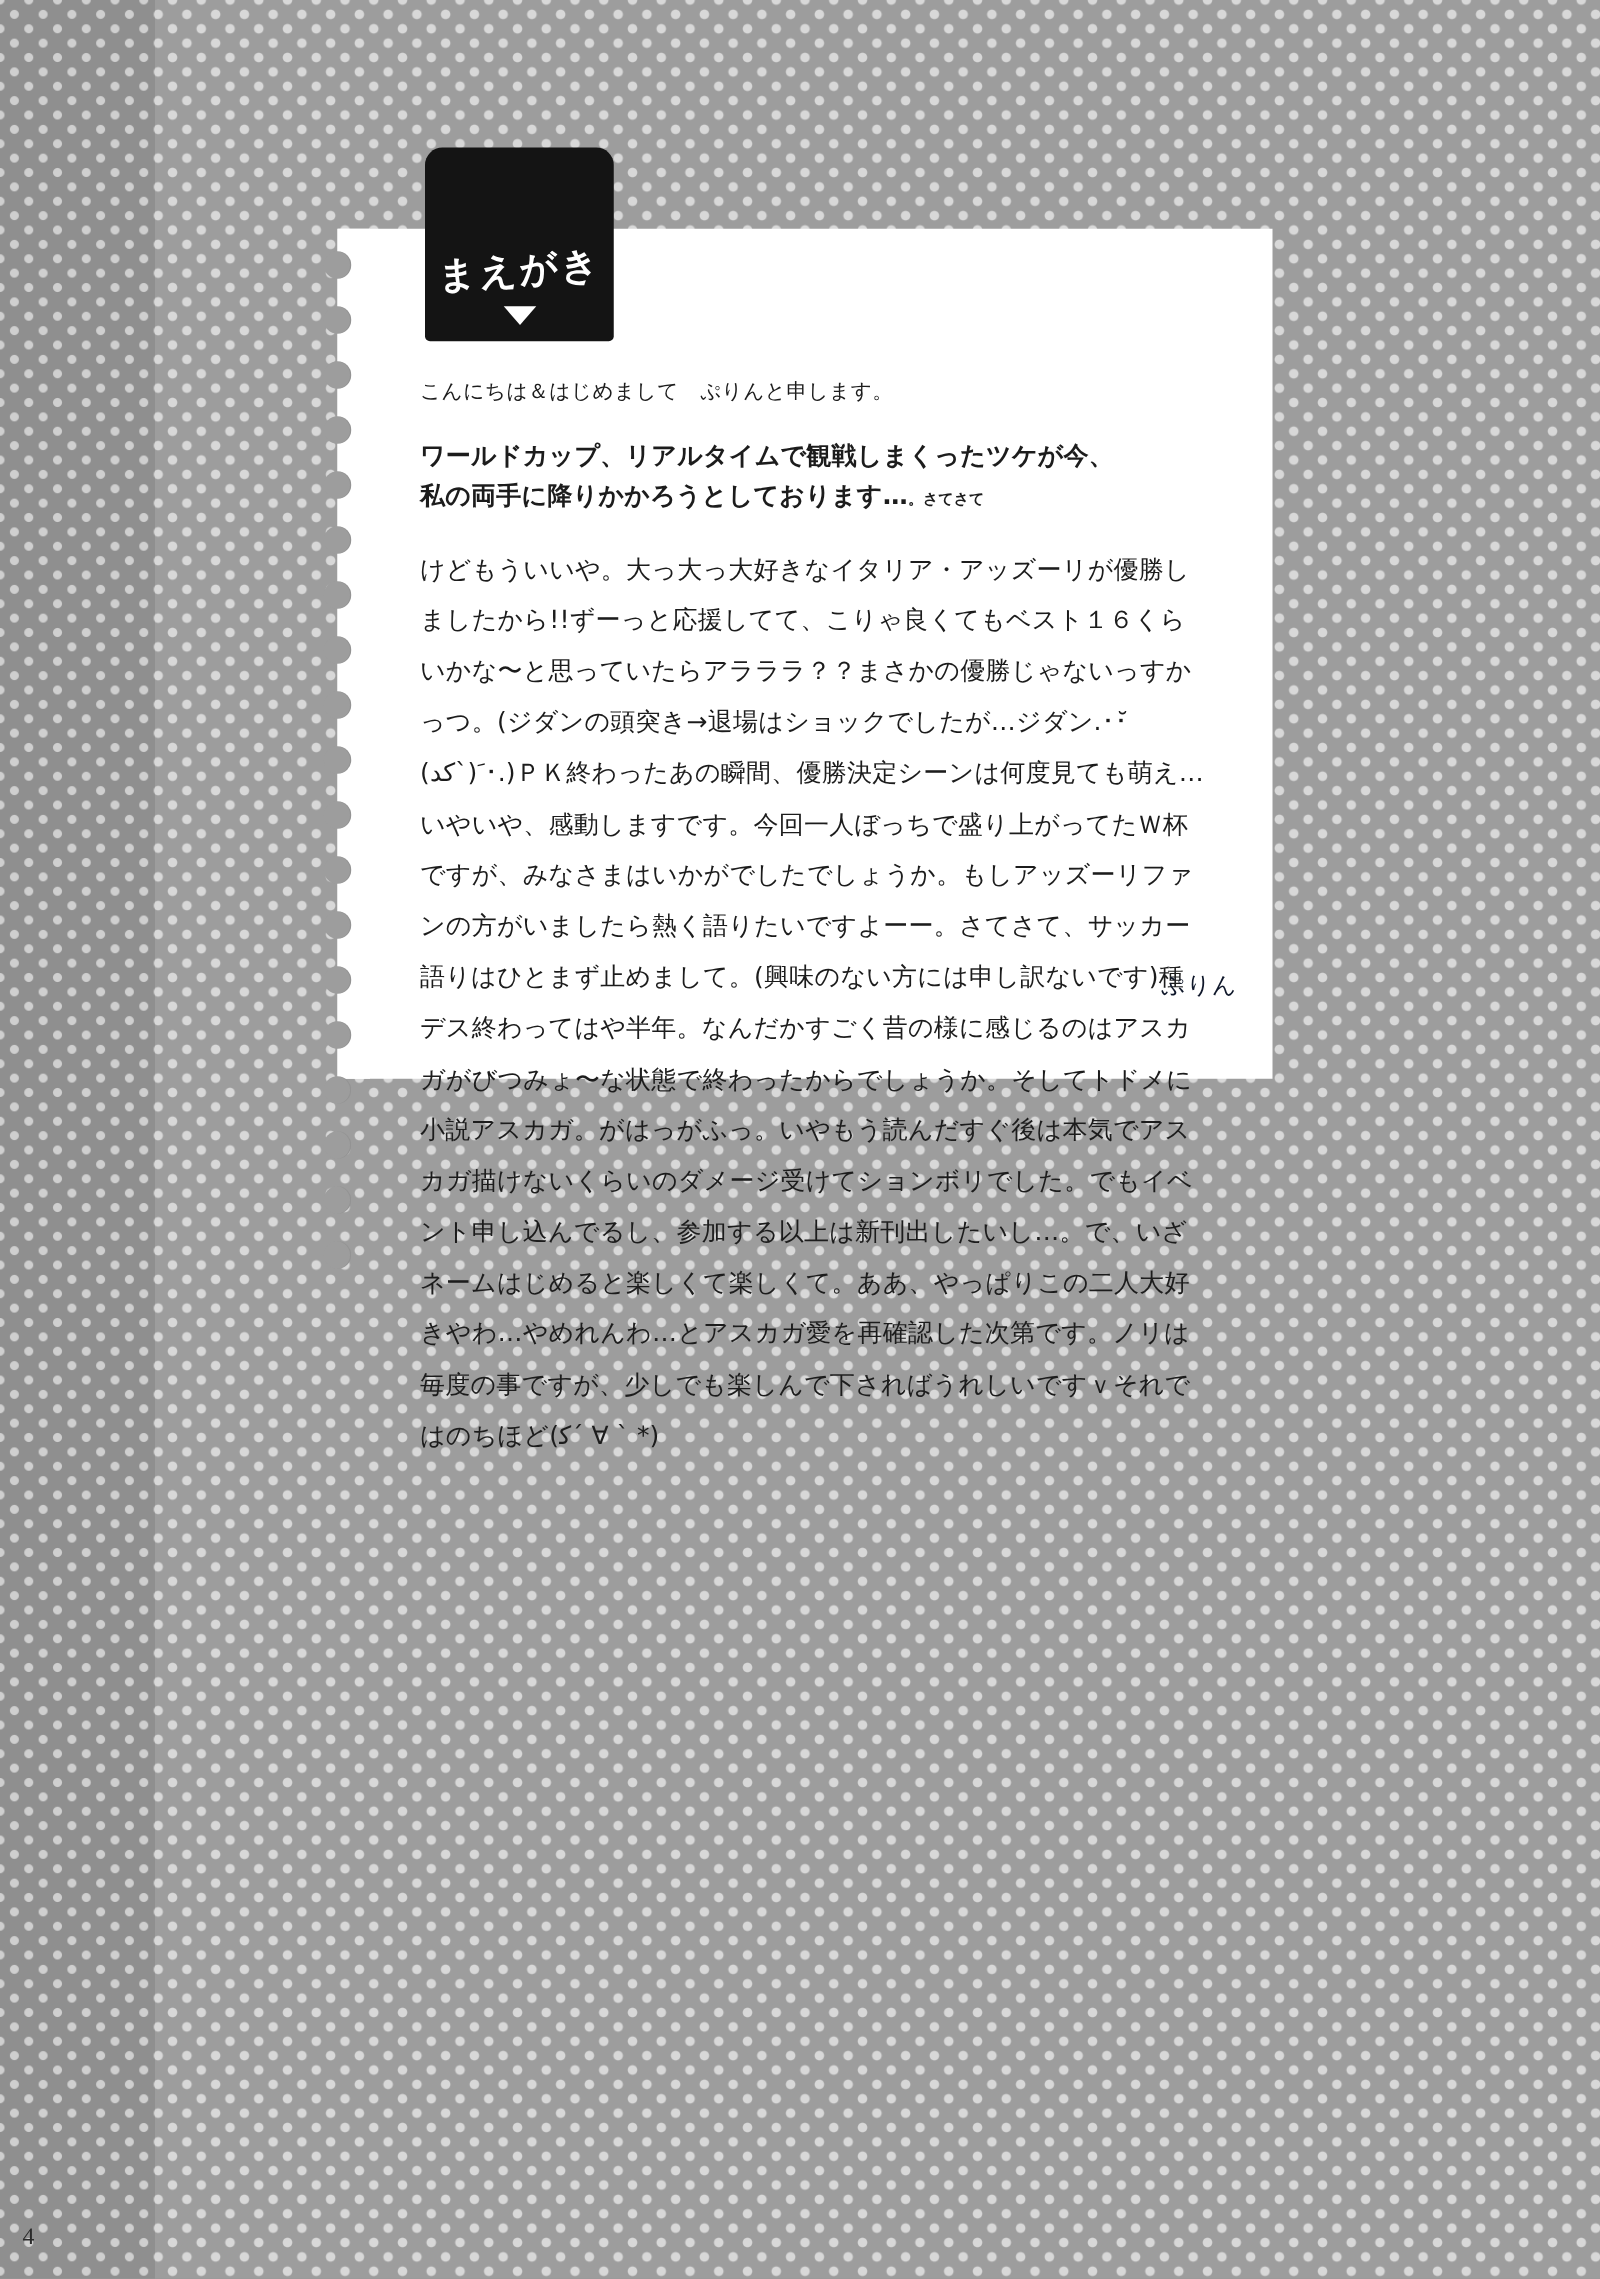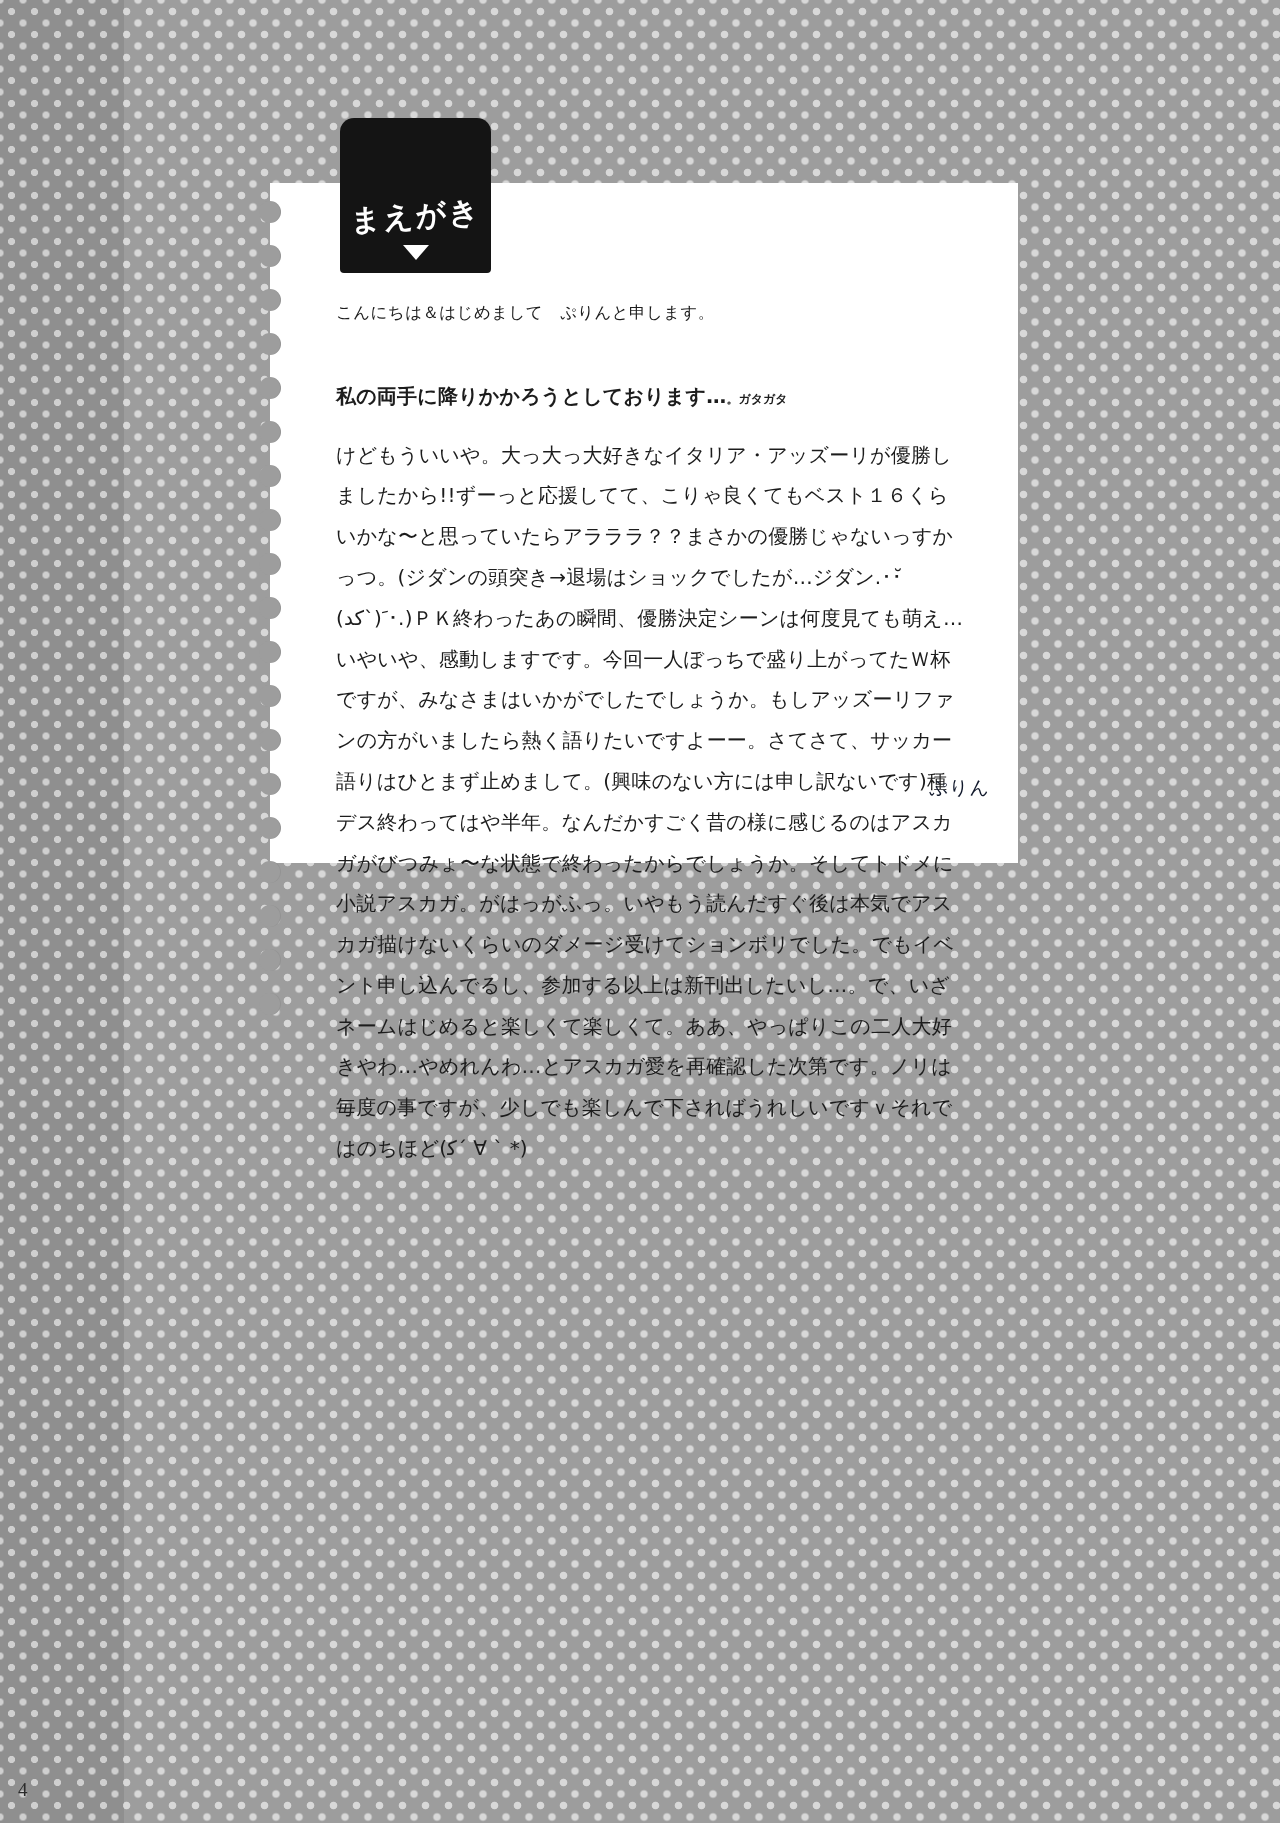--- a/index.html
+++ b/index.html
@@ -182,22 +182,22 @@
     <div class="hole" style="top:634px"></div>
     <div class="hole" style="top:678px"></div>
     <div class="hole" style="top:722px"></div>
     <div class="hole" style="top:766px"></div>
     <div class="hole" style="top:810px"></div>
   </div>
 
   <div id="sheet-body">
     <p class="greet">こんにちは＆はじめまして　ぷりんと申します。</p>
     <p class="lead">
-      <br>
-      <span>私の両手に降りかかろうとしております…</span><span class="tiny">。ガタガタ</span>
+      <span>ワールドカップ、リアルタイムで観戦しまくったツケが今、</span><br>
+      <span>私の両手に降りかかろうとしております…</span><span class="tiny">。さてさて</span>
     </p>
     <p class="para">けどもういいや。大っ大っ大好きなイタリア・アッズーリが優勝しましたから!!ずーっと応援してて、こりゃ良くてもベスト１６くらいかな〜と思っていたらアラララ？？まさかの優勝じゃないっすかっつ。(ジダンの頭突き→退場はショックでしたが…ジダン.･ﬞ･(ﮐﺪ`)ﹶ･.)ＰＫ終わったあの瞬間、優勝決定シーンは何度見ても萌え…いやいや、感動しますです。今回一人ぼっちで盛り上がってたＷ杯ですが、みなさまはいかがでしたでしょうか。もしアッズーリファンの方がいましたら熱く語りたいですよーー。さてさて、サッカー語りはひとまず止めまして。(興味のない方には申し訳ないです)種デス終わってはや半年。なんだかすごく昔の様に感じるのはアスカガがびつみょ〜な状態で終わったからでしょうか。そしてトドメに小説アスカガ。がはっがふっ。いやもう読んだすぐ後は本気でアスカガ描けないくらいのダメージ受けてションボリでした。でもイベント申し込んでるし、参加する以上は新刊出したいし…。で、いざネームはじめると楽しくて楽しくて。ああ、やっぱりこの二人大好きやわ…やめれんわ…とアスカガ愛を再確認した次第です。ノリは毎度の事ですが、少しでも楽しんで下さればうれしいですｖそれではのちほど(ﮐ´ ∀ ` *)</p>
   </div>
 
   <div id="signature">ぷりん</div>
 </div>
 
 <div id="title-tab">
   <div class="tab-label">まえがき</div>
   <div class="tab-arrow"></div>

